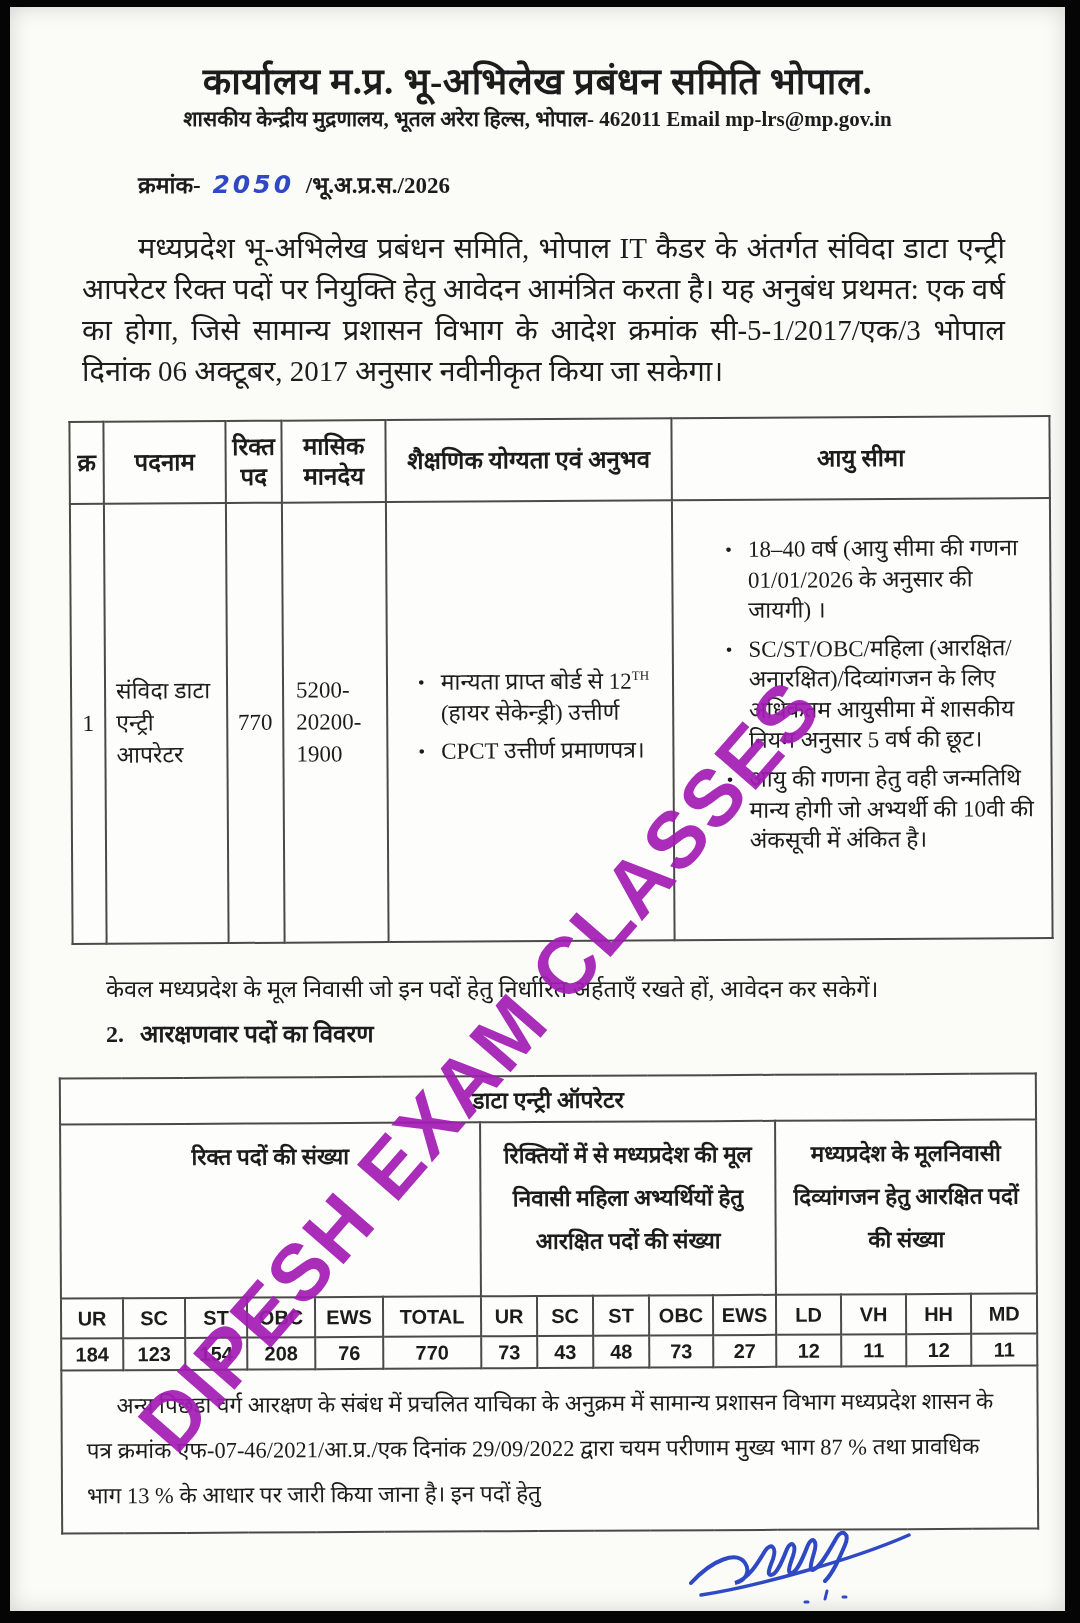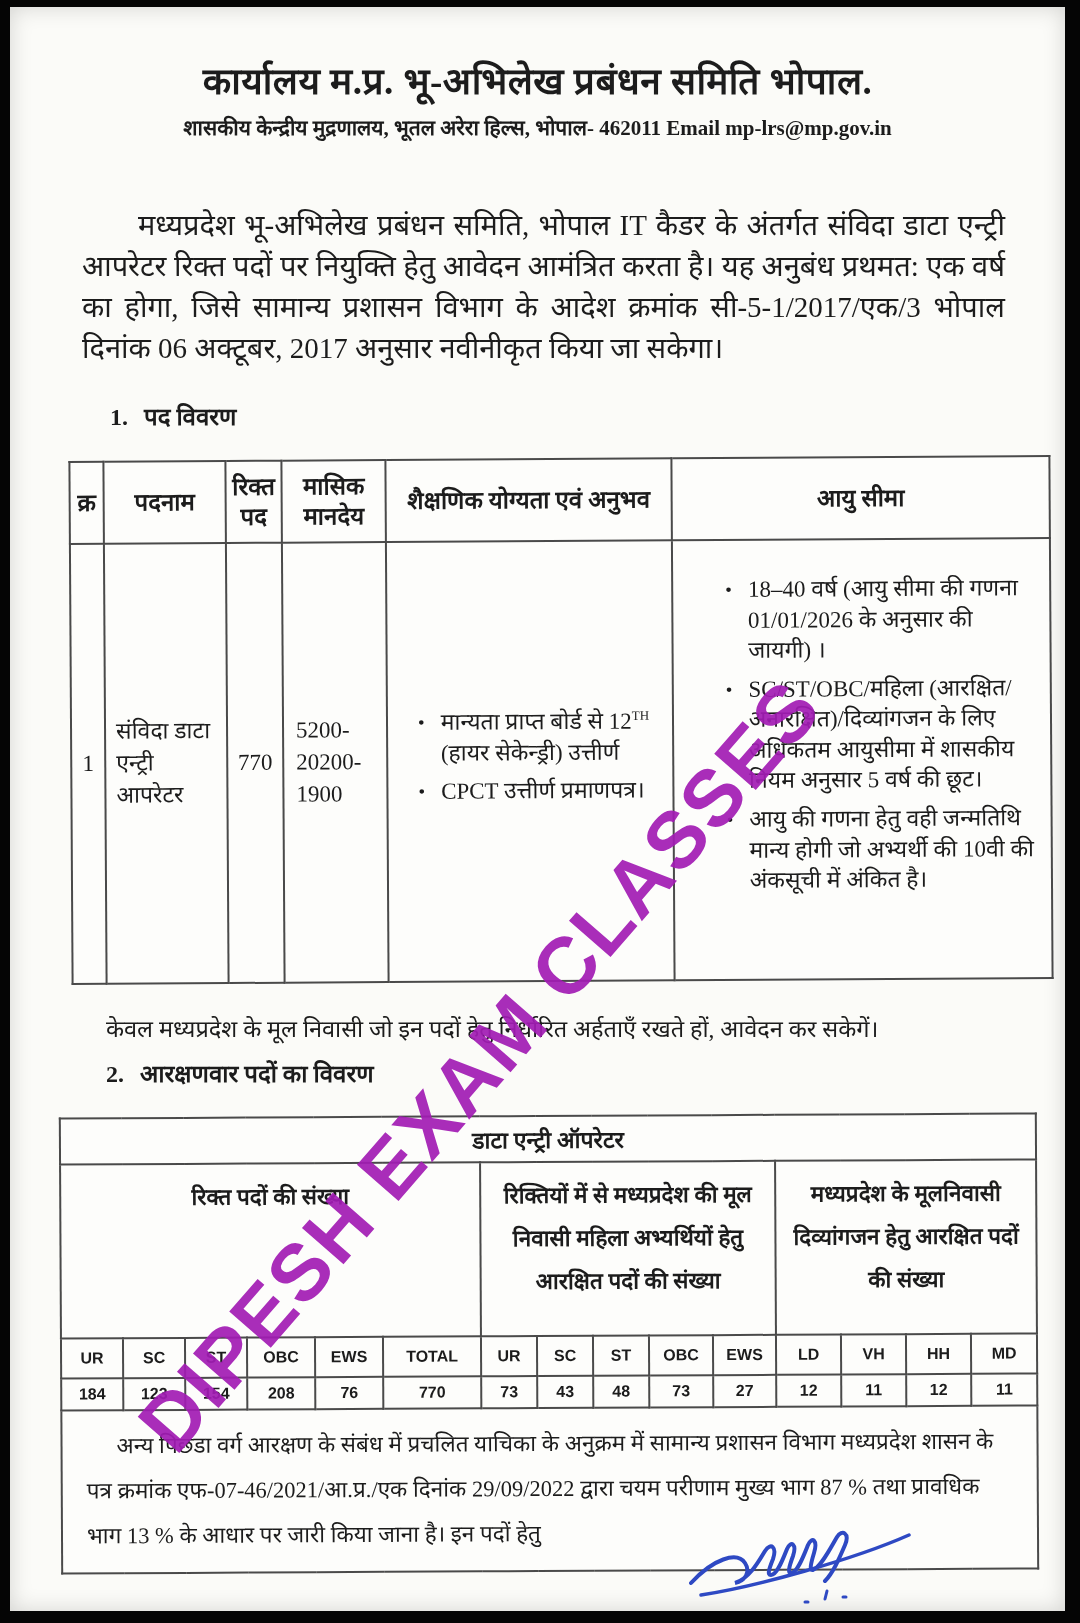--- a/index.html
+++ b/index.html
@@ -28,21 +28,21 @@
     transform:rotate(-49deg);
     white-space:nowrap;
     z-index:6;pointer-events:none;
   }
   
   h1.doc-title{
     margin:54px 20px 0;text-align:center;
     font-size:37px;font-weight:700;letter-spacing:.5px;line-height:1.15;
   }
   .doc-subtitle{
-    margin-top:9px;text-align:center;
+    text-align:center;
     font-size:21px;font-weight:600;
   }
   
   .refline{
     display:flex;justify-content:space-between;
     margin:36px 88px 0 128px;
     font-size:23px;font-weight:700;
   }
   .hand{
     font-family:"DejaVu Sans","Liberation Sans",sans-serif;
@@ -98,21 +98,21 @@
     background:#fdfdfb;
   }
   table.t2 td{border:2px solid #4a4a4a;text-align:center;}
   tr.t2-title td{font-size:23px;font-weight:700;height:42px;}
   tr.t2-groups td{
     height:160px;vertical-align:top;
     padding:12px 16px 0;font-size:22.5px;font-weight:600;line-height:1.9;
   }
   tr.t2-cols td,tr.t2-vals td{
     font-family:"Liberation Sans","DejaVu Sans",sans-serif;
-    font-size:16px;font-weight:600;
+    font-size:20px;font-weight:600;
   }
   tr.t2-cols td{height:36px;}
   tr.t2-vals td{height:28px;}
   tr.t2-note td{
     text-align:left;padding:12px 18px 14px 24px;
     font-size:22.5px;font-weight:500;line-height:2.0;text-indent:30px;
   }
   
   .signature{position:absolute;right:150px;bottom:2px;z-index:4;}
 </style>
@@ -121,27 +121,29 @@
 
 <div class="frame">
   <div class="page">
 
     <div class="watermark">DIPESH EXAM CLASSES</div>
 
     <h1 class="doc-title">कार्यालय म.प्र. भू-अभिलेख प्रबंधन समिति भोपाल.</h1>
     <div class="doc-subtitle">शासकीय केन्द्रीय मुद्रणालय, भूतल अरेरा हिल्स, भोपाल- 462011 Email mp-lrs@mp.gov.in</div>
 
     <div class="refline">
+      <div class="ref-left">
+        <span>क्रमांक-</span>
+        <span class="hand">2050</span>
+        <span>/भू.अ.प्र.स./2026</span>
+      </div>
     </div>
 
     <p class="intro">मध्यप्रदेश भू-अभिलेख प्रबंधन समिति, भोपाल IT कैडर के अंतर्गत संविदा डाटा एन्ट्री आपरेटर रिक्त पदों पर नियुक्ति हेतु आवेदन आमंत्रित करता है। यह अनुबंध प्रथमत: एक वर्ष का होगा, जिसे सामान्य प्रशासन विभाग के आदेश क्रमांक सी-5-1/2017/एक/3 भोपाल दिनांक 06 अक्टूबर, 2017 अनुसार नवीनीकृत किया जा सकेगा।</p>
 
-    <div class="sec-heading">
-      <span class="no">1.</span><span>पद विवरण</span>
-    </div>
 
     <table class="t1">
       <colgroup>
         <col style="width:34px">
           <col style="width:122px">
           <col style="width:56px">
         <col style="width:104px">
           <col style="width:286px">
           <col style="width:378px">
       </colgroup>

